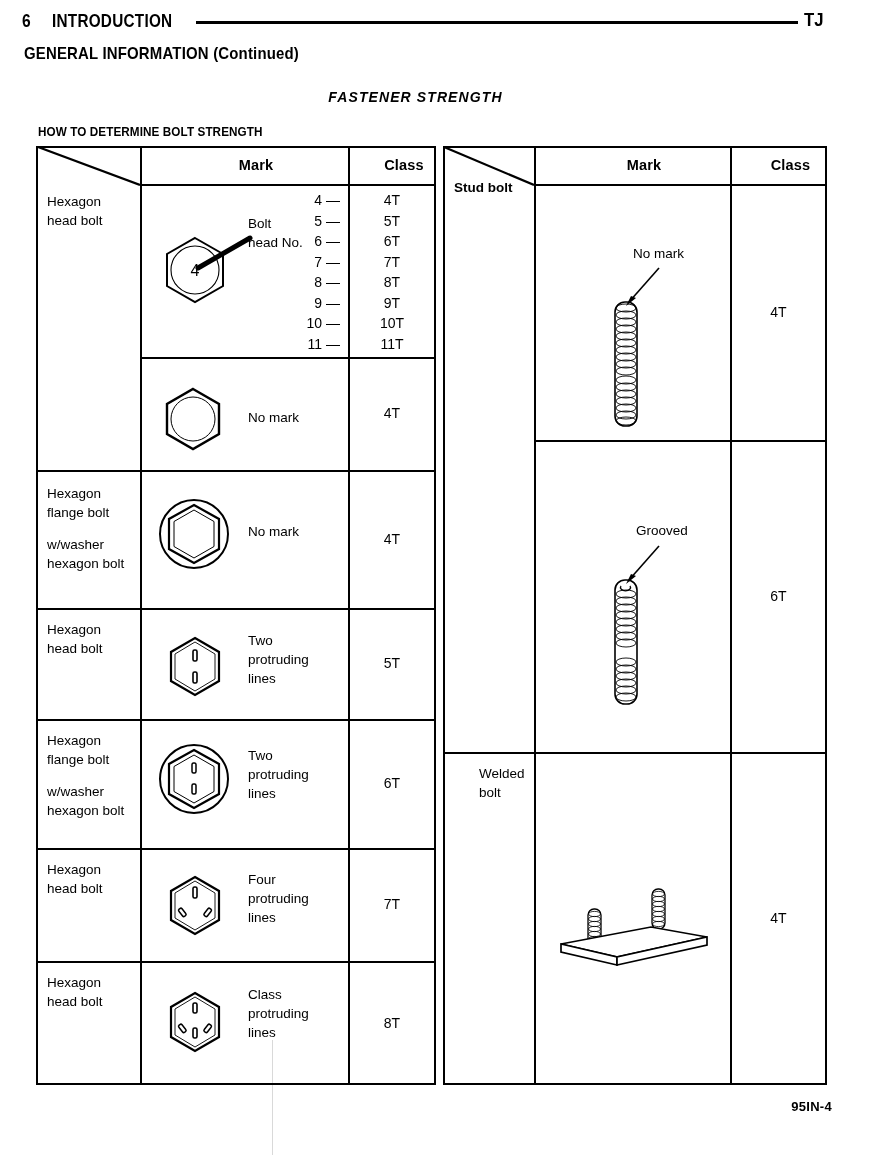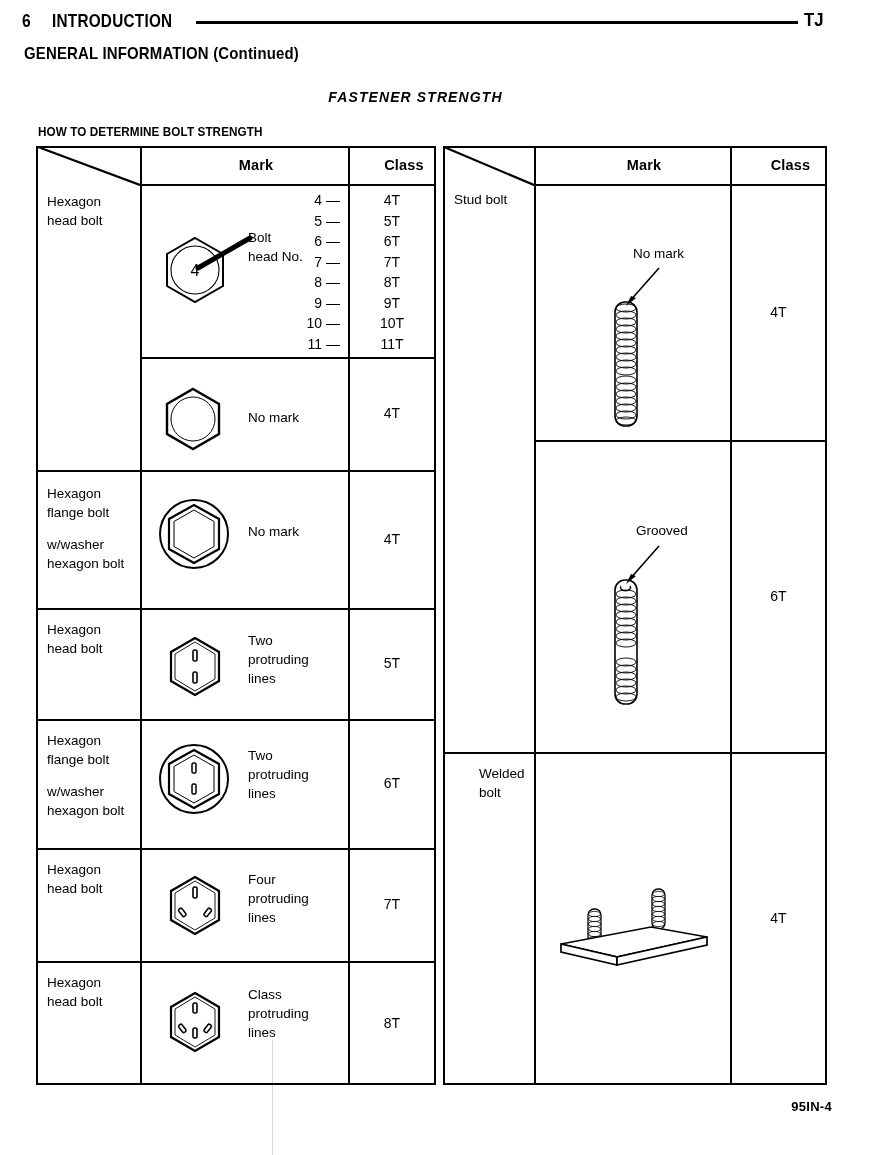--- a/index.html
+++ b/index.html
@@ -145,21 +145,21 @@
       <polygon class="nofill" stroke-width="2" points="39,6 67,22 67,54 39,70 11,54 11,22"></polygon>
       <circle class="nofill" stroke-width="1.1" cx="39" cy="38" r="24"></circle>
       <text x="39" y="44" font-family="Liberation Sans, sans-serif" font-size="16" text-anchor="middle" fill="#000">4</text>
     </svg>
   </div>
   <div style="position:absolute; left:158px; top:84px;">
     <svg width="68" height="44" viewBox="0 0 68 44">
       <path d="M4,38 L56,8" stroke="#000" stroke-width="5" stroke-linecap="round"></path>
     </svg>
   </div>
-  <div class="cell marklabel" style="left:212px; top:82px; width:86px;">
+  <div class="cell marklabel" style="left:212px; top:68px; width:86px;">
     <div>Bolt</div>
     <div>head No.</div>
   </div>
 
   <div style="position:absolute; left:232px; top:44px; width:72px; text-align:right; font-size:14px; line-height:20.5px;">
     <div>4 —</div>
     <div>5 —</div>
     <div>6 —</div>
     <div>7 —</div>
     <div>8 —</div>
@@ -320,21 +320,21 @@
   <div class="hline" style="left:91px; top:294px; width:293px;"></div>
   <div class="hline" style="left:0px; top:606px; width:384px;"></div>
 
   <div class="cell center colhead" style="left:91px; top:0px; width:196px; height:38px;">
     <span>Mark</span>
   </div>
   <div class="cell center colhead" style="left:287px; top:0px; width:97px; height:38px;">
     <span>Class</span>
   </div>
 
-  <div class="cell pad" style="left:0px; top:36px; width:104px;">
+  <div class="cell pad" style="left:0px; top:24px; width:104px;font-weight:bold;">
     <span>Stud bolt</span>
   </div>
   <div class="cell marklabel" style="left:190px; top:98px; width:90px;">
     <span>No mark</span>
   </div>
   <div style="position:absolute; left:152px; top:110px;">
     <svg width="110" height="180" viewBox="0 0 110 180">
 
       <path d="M64,12 L34,46" stroke="#000" stroke-width="1.6"></path>
       <polygon points="31,50 41,42 36,40" fill="#000"></polygon>

